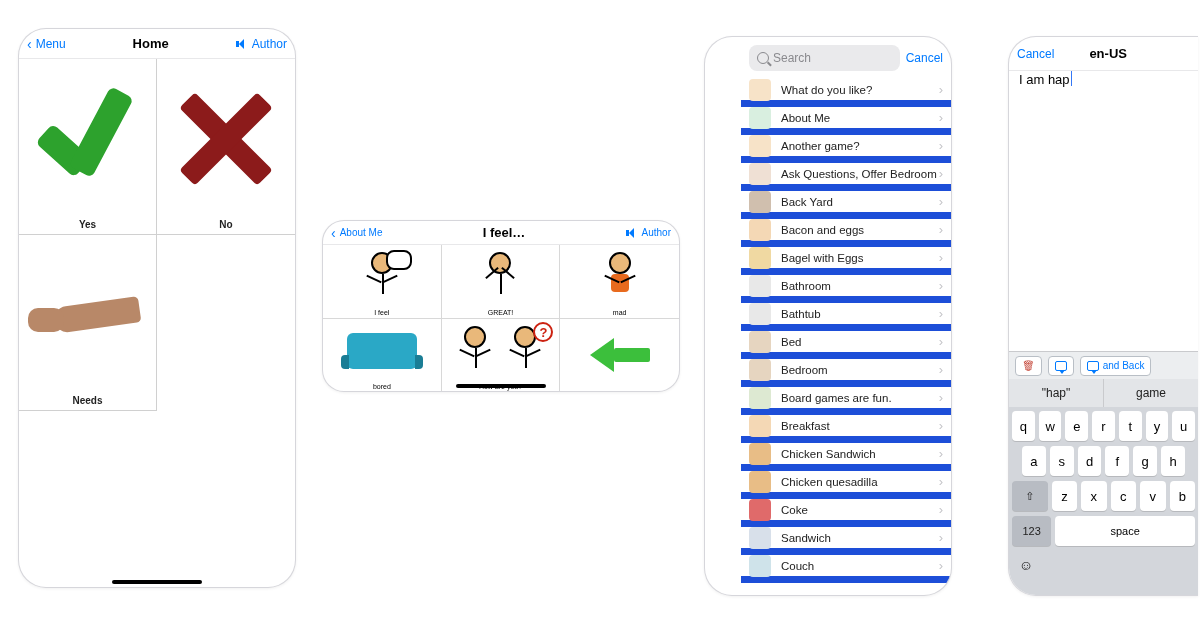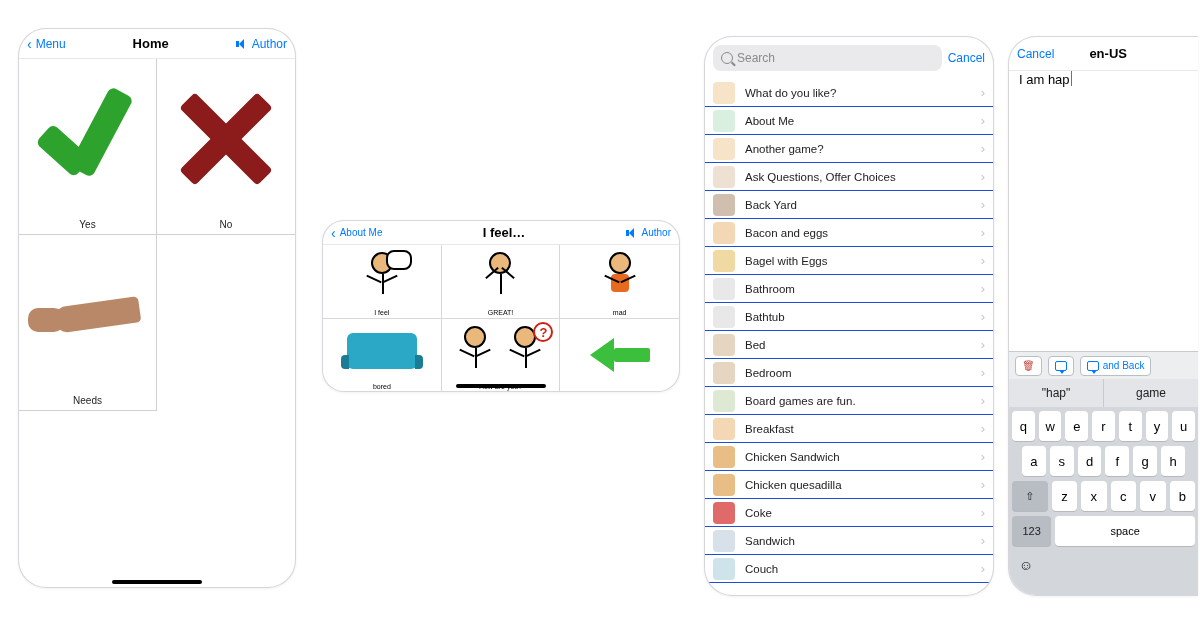--- a/index.html
+++ b/index.html
@@ -42,20 +42,21 @@
   }
   .speaker-icon::after {
     content:""; position:absolute; left:3px; top:0;
     border-top:5px solid transparent; border-bottom:5px solid transparent; border-right:5px solid #007aff;
   }
   
   #s1 { left: 18px; top: 28px; width: 278px; height: 560px; }
   #s1 .grid {
     display: grid; grid-template-columns: 1fr 1fr; grid-template-rows: 176px 176px 176px;
     height: 530px;
+    font-weight: bold;
   }
   .cell {
     border-right: 1px solid #d0d0d0;
     border-bottom: 1px solid #d0d0d0;
     position: relative;
     display:flex; flex-direction:column; align-items:center; justify-content:flex-end;
     padding-bottom: 4px;
     overflow:hidden;
   }
   .cell:nth-child(2n) { border-right:none; }
@@ -202,41 +203,41 @@
     content:""; position:absolute; right:0; top:8px; width:36px; height:14px;
     background:#3cbf3c; border-radius:2px;
   }
   .arrow-back::after {
     content:""; position:absolute; left:0; top:-2px;
     border-top:17px solid transparent; border-bottom:17px solid transparent;
     border-right:24px solid #3cbf3c;
   }
 
   
-  #s3 { left: 704px; top: 36px; width: 290px; height: 560px; }
+  #s3 { left: 704px; top: 36px; width: 248px; height: 560px; padding-left: 36px; }
   .searchbar {
     display:flex; align-items:center; gap:6px; padding:8px;
   }
   .searchfield {
     flex:1; display:flex; align-items:center; gap:4px;
     background:#eaeaec; border-radius:8px; height:26px; padding:0 8px;
     color:#8a8a8e; font-size:12px;
   }
   .mag {
     width:12px; height:12px; border:1.6px solid #8a8a8e; border-radius:50%;
     position:relative;
   }
   .mag::after { content:""; position:absolute; width:5px; height:1.6px; background:#8a8a8e;
     bottom:-2px; right:-4px; transform:rotate(45deg); }
   .cancel { color:#007aff; font-size:12px; }
   .list { overflow:hidden; }
   .row {
     display:flex; align-items:center; height:28px;
     padding:0 8px 0 8px;
-    border-bottom:1px solid #1d4ed8;
+    border-bottom:7px solid #1d4ed8;
     font-size:11.5px; color:#222;
   }
   .row .ico {
     width:22px; height:22px; border-radius:4px; margin-right:10px;
     background:#f2e6d4;
     display:flex; align-items:center; justify-content:center; font-size:13px;
   }
   .row .chevron {
     margin-left:auto; color:#c5c5c9; font-size:13px;
   }
@@ -441,21 +442,21 @@
         <span>About Me</span>
         <span class="chevron">›</span>
       </div>
       <div class="row">
         <div class="ico" style="background: rgb(247, 227, 200);"></div>
         <span>Another game?</span>
         <span class="chevron">›</span>
       </div>
       <div class="row">
         <div class="ico" style="background: rgb(239, 224, 212);"></div>
-        <span>Ask Questions, Offer Choices</span>
+        <span>Ask Questions, Offer Bedroom</span>
         <span class="chevron">›</span>
       </div>
       <div class="row">
         <div class="ico" style="background: rgb(208, 191, 174);"></div>
         <span>Back Yard</span>
         <span class="chevron">›</span>
       </div>
       <div class="row">
         <div class="ico" style="background: rgb(244, 216, 181);"></div>
         <span>Bacon and eggs</span>

